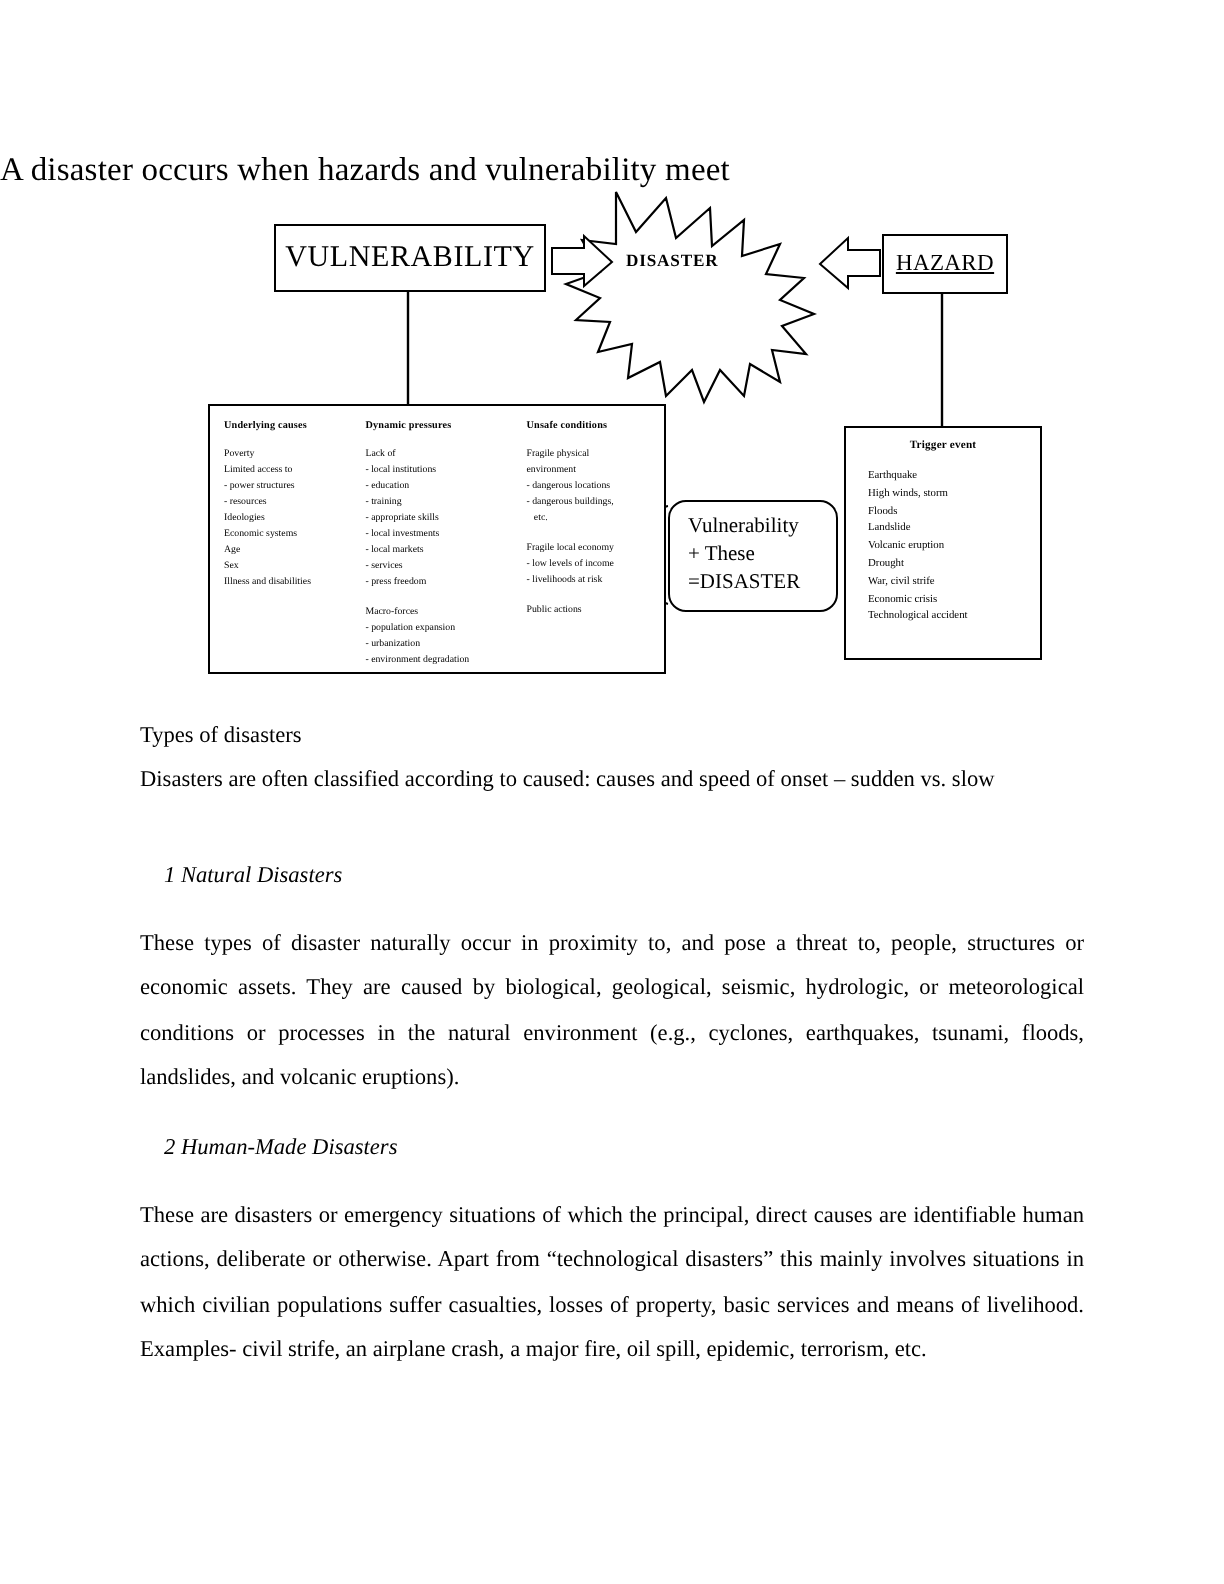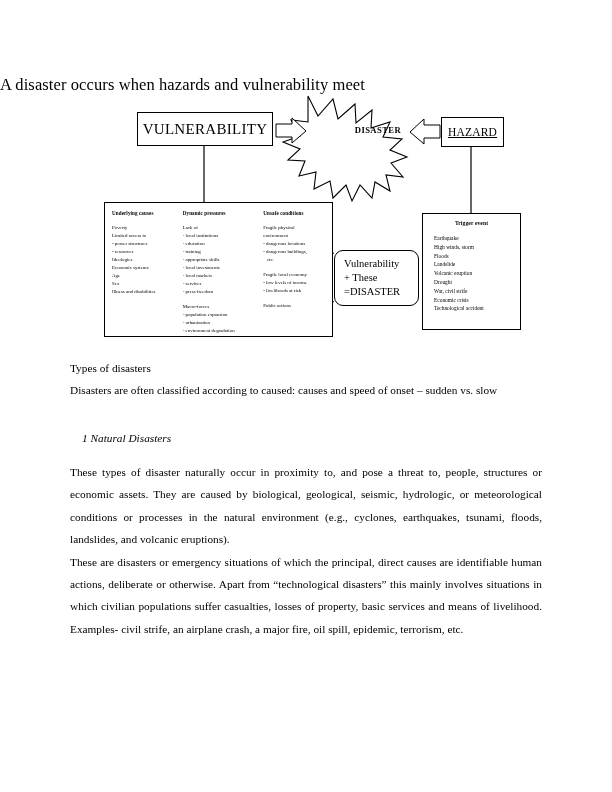--- a/index.html
+++ b/index.html
@@ -74,21 +74,21 @@
     font-size: 11.5px;
     letter-spacing: 0.2px;
     text-decoration: underline;
   }
 
   #disaster-label {
     position: absolute;
     left: 313px;
     top: 125px;
     width: 88px;
-    text-align: right;
+    text-align: left;
     font-size: 8.6px;
     font-weight: bold;
     letter-spacing: 0.4px;
   }
 
   
   #par-table {
     position: absolute;
     left: 104px;
     top: 202px;
@@ -299,16 +299,17 @@
     </div>
 
   </div>
 
   <div class="body-text" style="top:357px;">
     <p class="para nojust">Types of disasters</p>
     <p class="para nojust">Disasters are often classified according to caused: causes and speed of onset – sudden vs. slow</p>
     <div class="spacer-sm"></div>
     <p class="heading-it">1 Natural Disasters</p>
     <p class="para">These types of disaster naturally occur in proximity to, and pose a threat to, people, structures or economic assets. They are caused by biological, geological, seismic, hydrologic, or meteorological conditions or processes in the natural environment (e.g., cyclones, earthquakes, tsunami, floods, landslides, and volcanic eruptions).</p>
+    <p class="heading-it">2 Human-Made Disasters</p>
     <p class="para">These are disasters or emergency situations of which the principal, direct causes are identifiable human actions, deliberate or otherwise. Apart from “technological disasters” this mainly involves situations in which civilian populations suffer casualties, losses of property, basic services and means of livelihood. Examples- civil strife, an airplane crash, a major fire, oil spill, epidemic, terrorism, etc.</p>
   </div>
 
 </div>
 
 </body></html>

